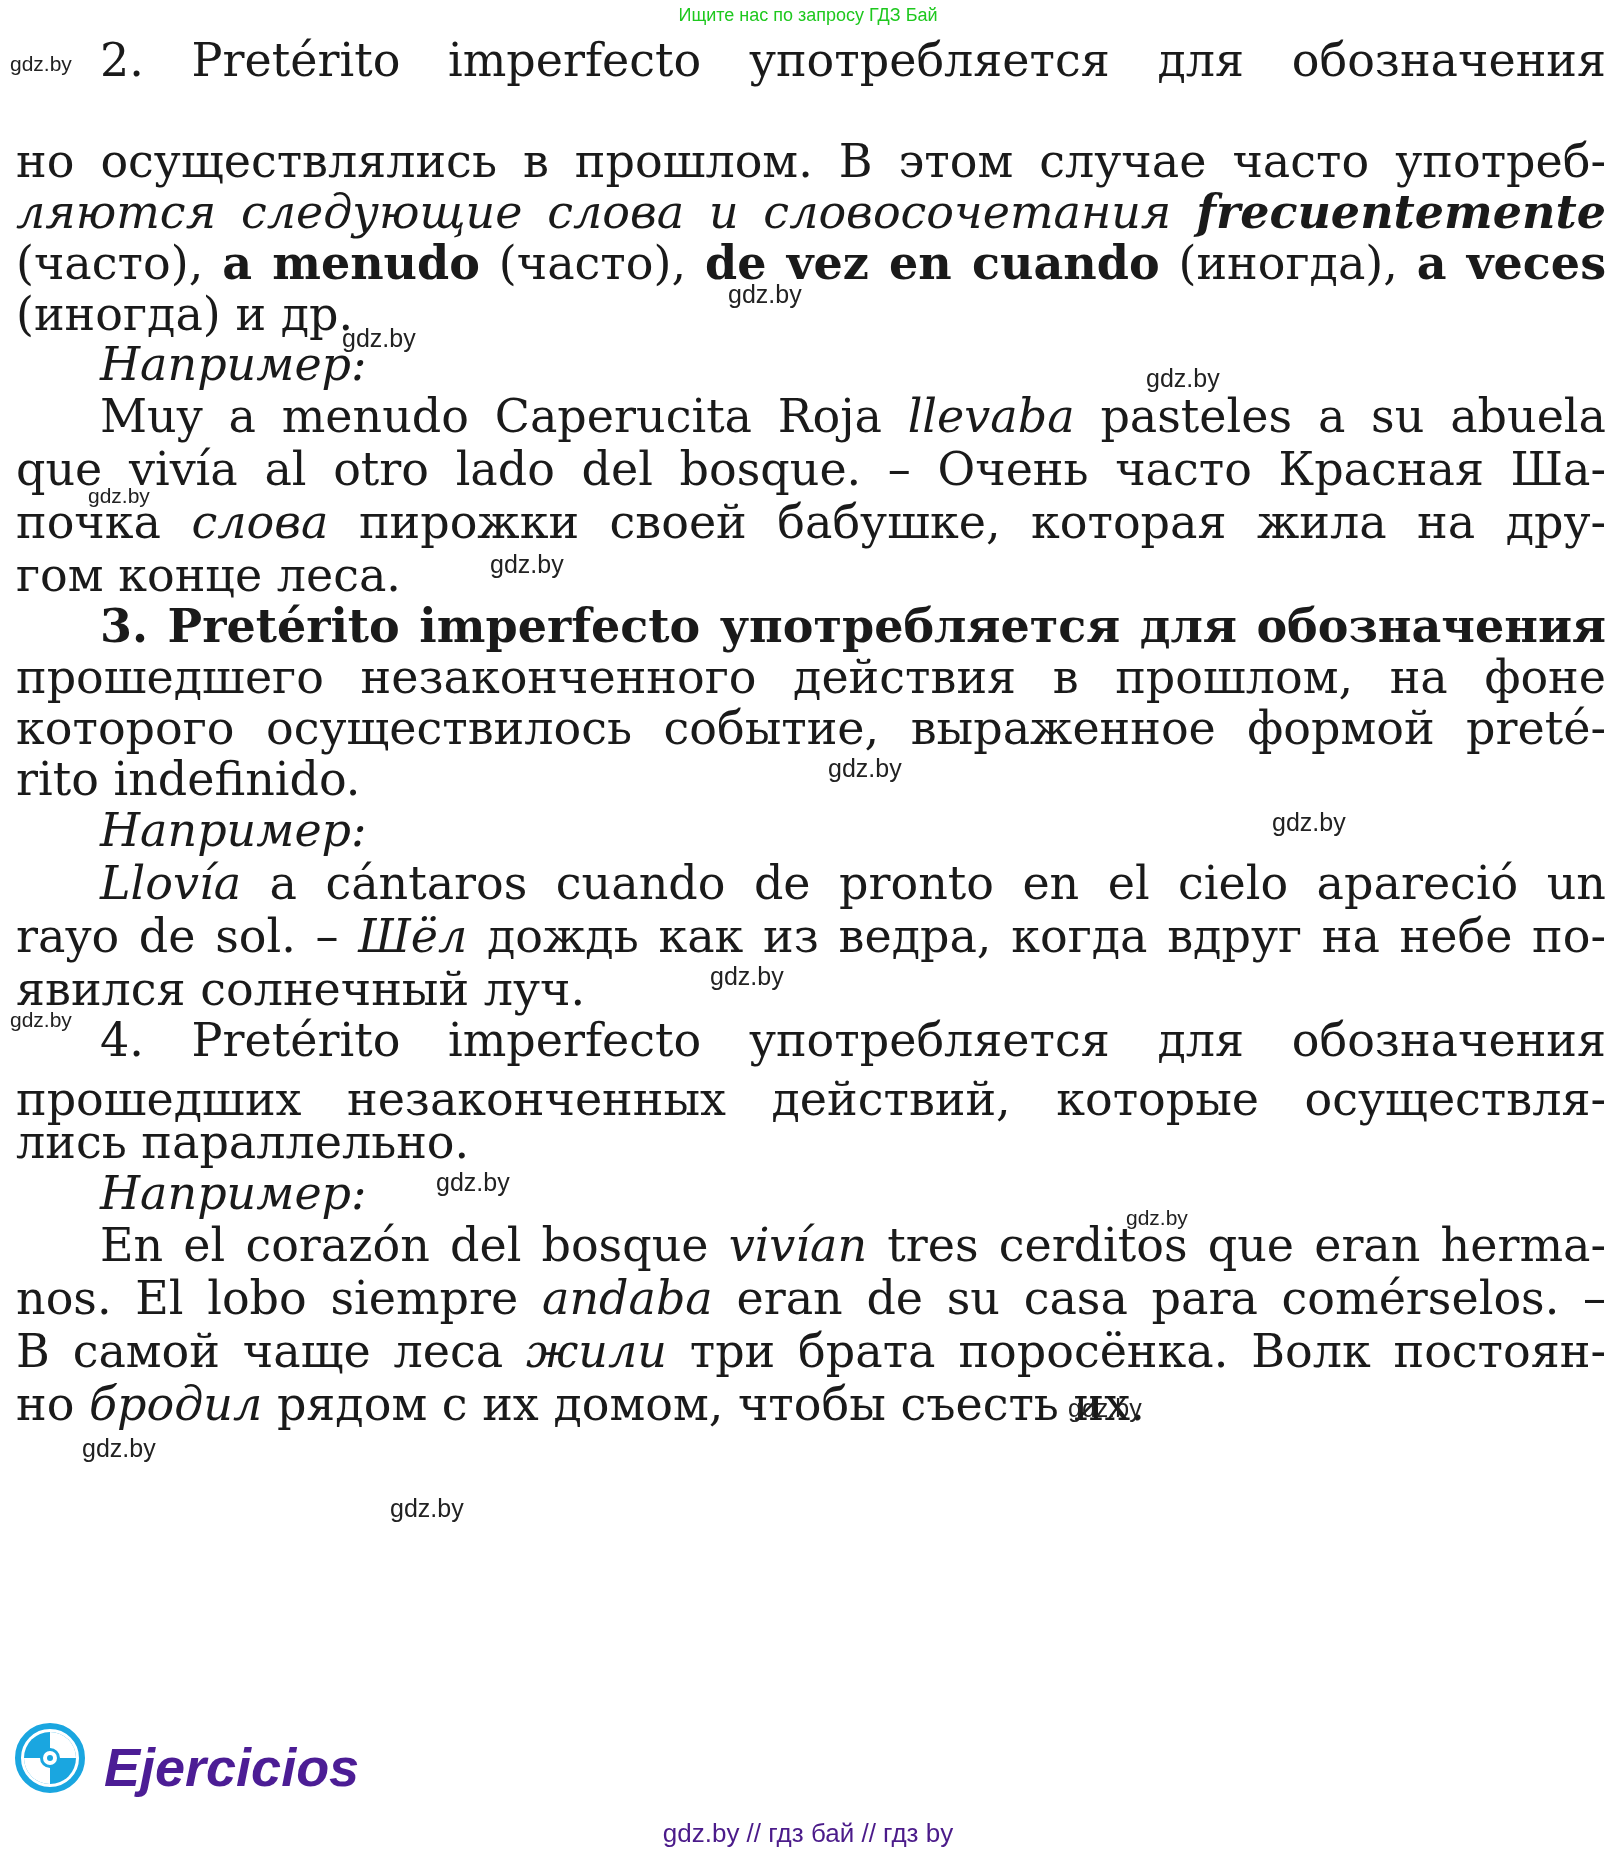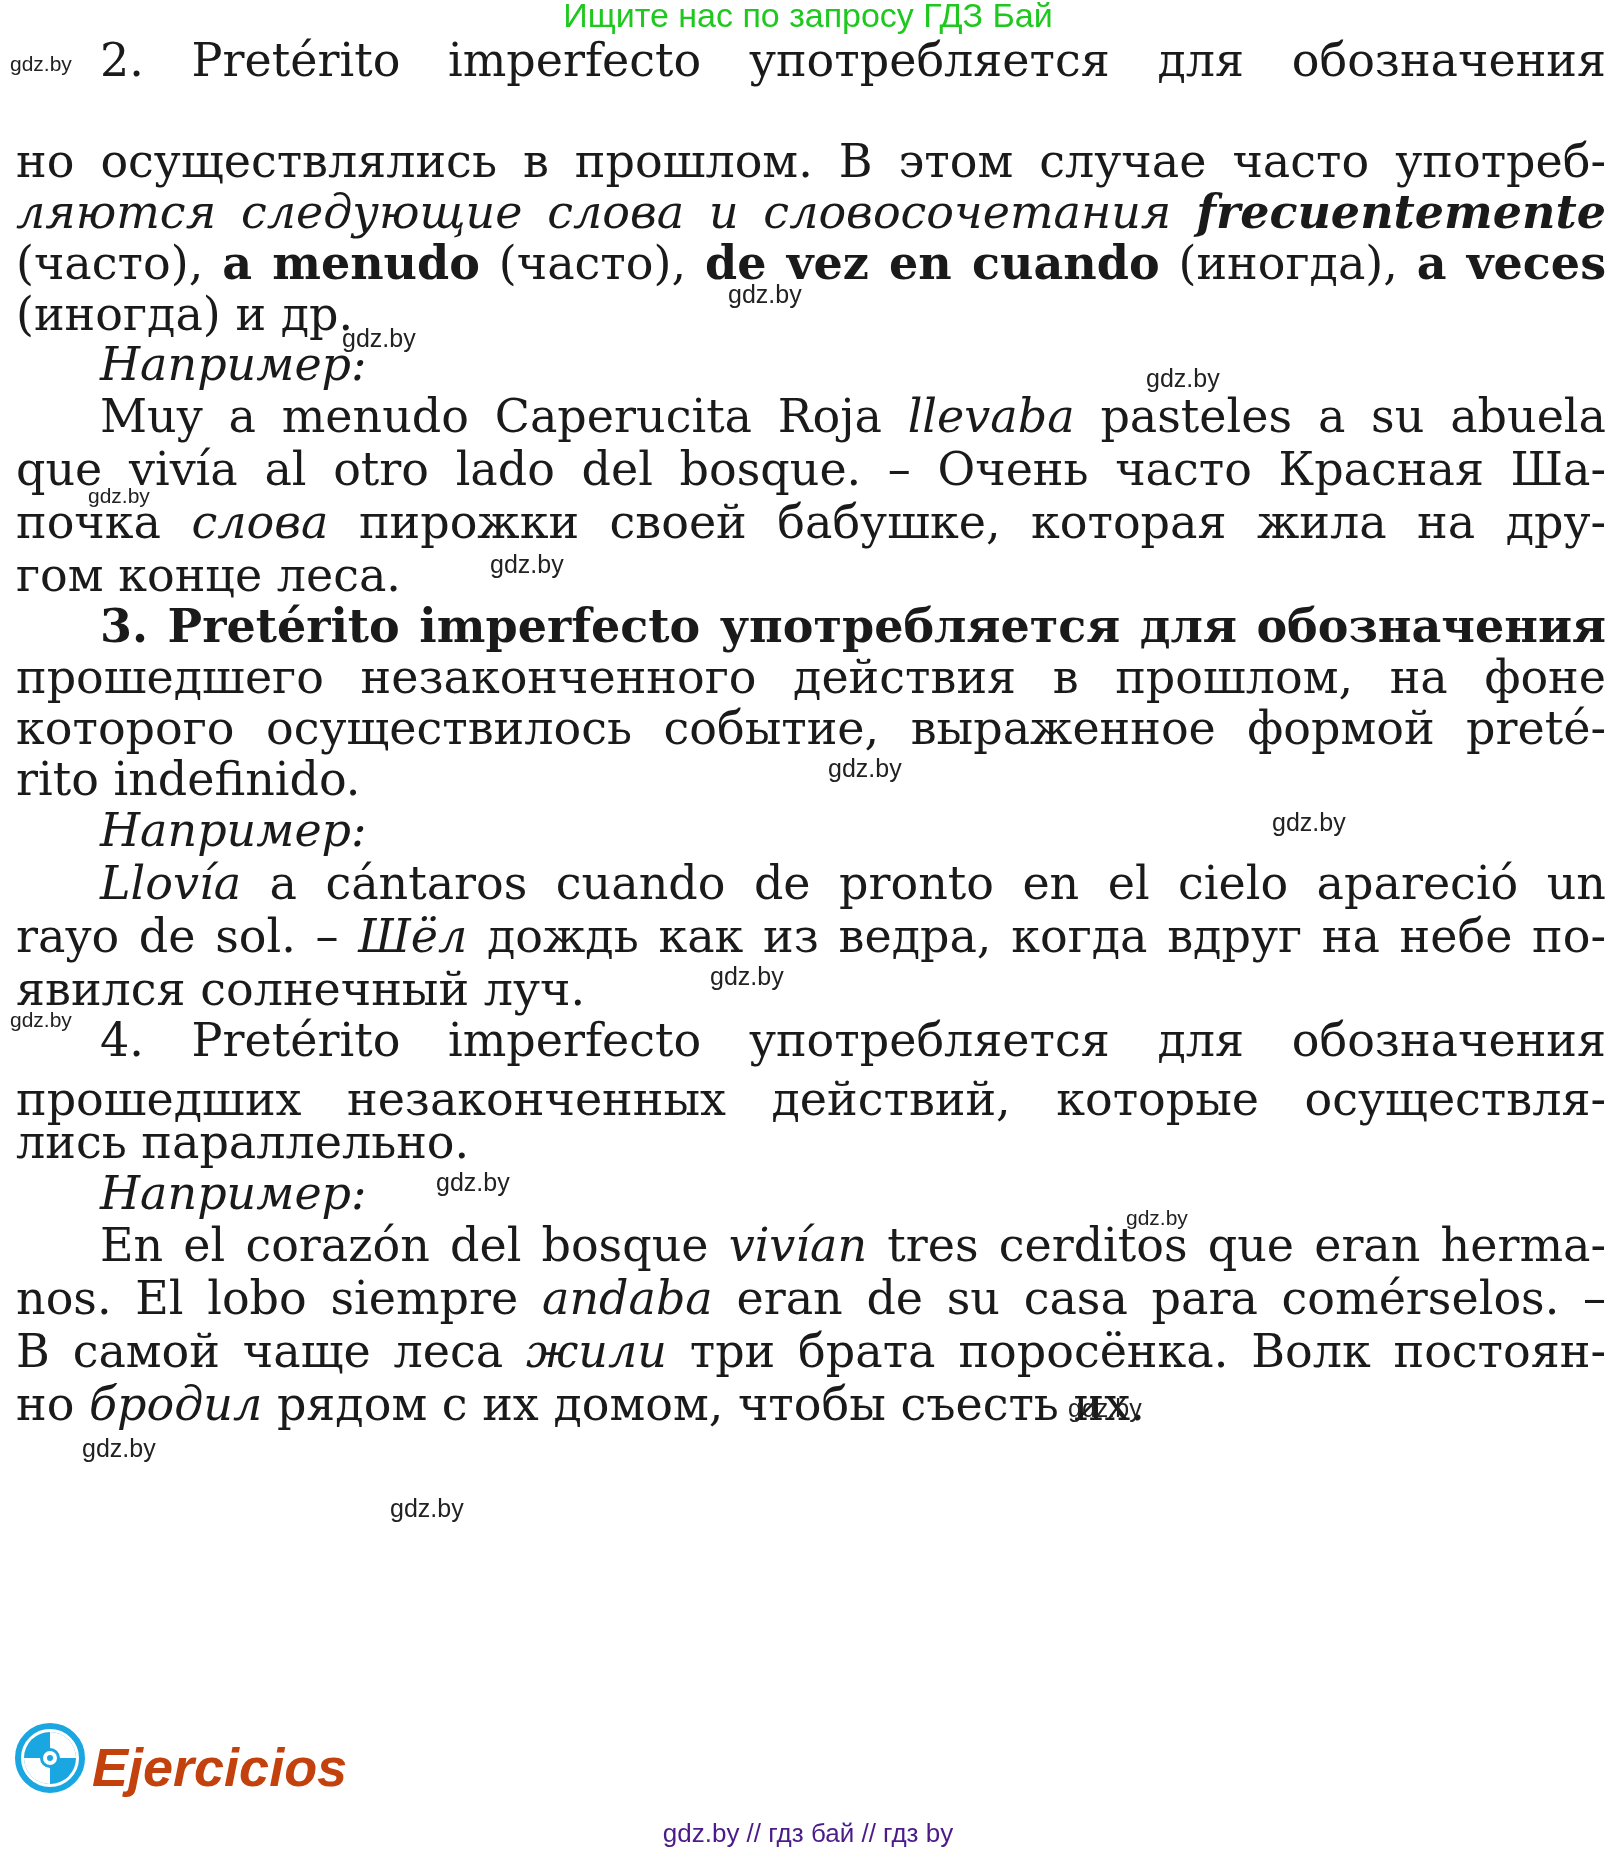--- a/index.html
+++ b/index.html
@@ -15,31 +15,31 @@
   .line.indent { left:100px; width:1506px; }
   .it { font-style:italic; }
   .b { font-weight:bold; }
   .wm {
     position:absolute; font-family:"Liberation Sans", sans-serif;
     font-size:25px; color:#222; white-space:nowrap;
   }
   .wm.small { font-size:21px; }
   .top-banner {
     position:absolute; top:0; left:0; width:1616px; text-align:center;
-    font-family:"Liberation Sans", sans-serif; font-size:34px; color:#1ec81e;
+    font-family:"Liberation Sans", sans-serif; font-size:18px; color:#1ec81e;
     line-height:30px;
   }
   .bottom-banner {
     position:absolute; top:1818px; left:0; width:1616px; text-align:center;
     font-family:"Liberation Sans", sans-serif; font-size:26px; color:#4b1b8a;
   }
   .ex-heading {
-    position:absolute; left:92px; top:1736px;
+    position:absolute; left:104px; top:1736px;
     font-family:"Liberation Sans", sans-serif; font-weight:bold; font-style:italic;
-    font-size:54px; color:#c2410c;
+    font-size:54px; color:#4c1d95;
   }
   .disc-icon { position:absolute; left:14px; top:1722px; width:72px; height:72px; }
 </style>
 </head>
 <body>
 
 <div class="page">
 
   <div class="top-banner">Ищите нас по запросу ГДЗ Бай</div>
 

